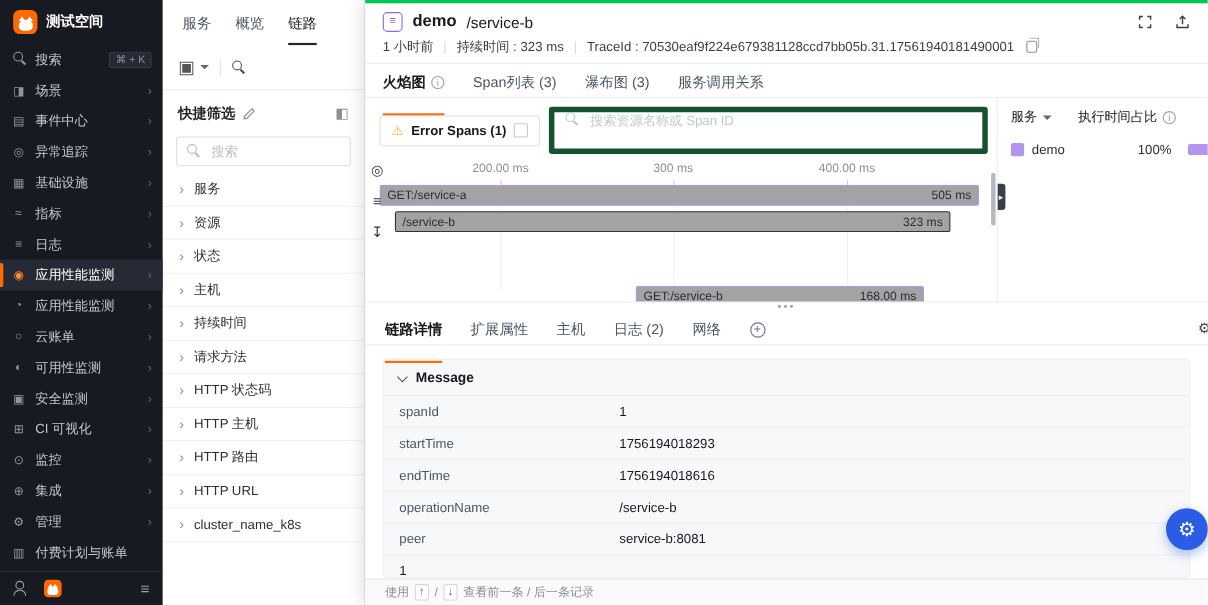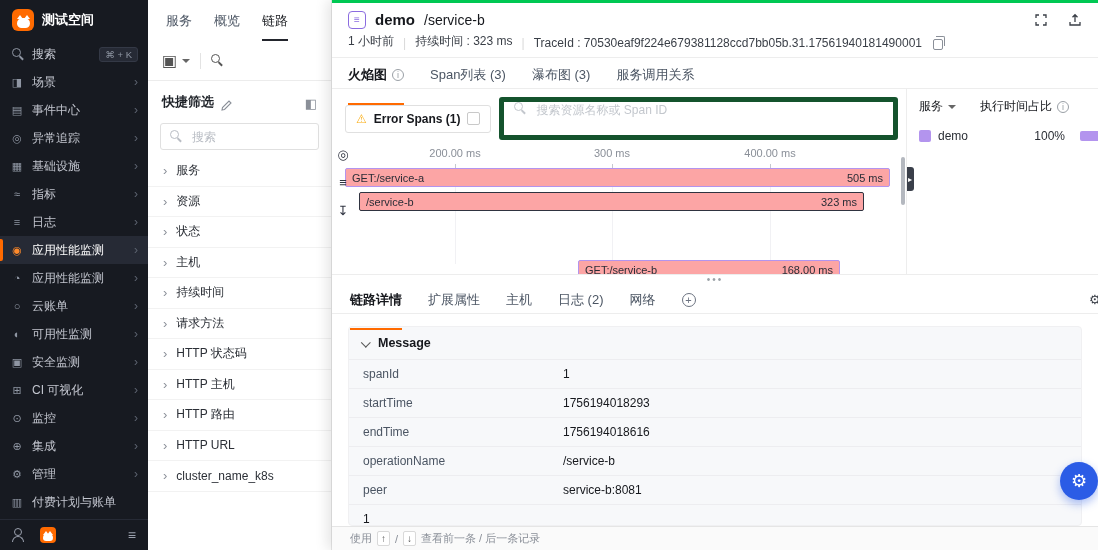--- a/index.html
+++ b/index.html
@@ -37,38 +37,38 @@
   .mag::after{content:"";position:absolute;width:5px;height:1.5px;background:currentColor;transform:rotate(45deg);left:7px;top:9px;}
 
   
   .filter-panel{width:184px;border-right:1px solid #e8e8e8;display:flex;flex-direction:column;flex-shrink:0;background:#fff;overflow:hidden;}
   .fp-tabs{display:flex;gap:22px;padding:12px 18px 0;font-size:13px;color:#4b5563;}
   .fp-tab{padding-bottom:9px;cursor:pointer;}
   .fp-tab.active{color:#16181d;font-weight:normal;border-bottom:2px solid #23262d;}
   .fp-iconrow{display:flex;align-items:center;gap:10px;padding:10px 14px 10px;border-bottom:1px solid #ececec;color:#555;}
   .caret-down{width:0;height:0;border-left:4px solid transparent;border-right:4px solid transparent;border-top:4px solid #666;display:inline-block;}
   .fp-divider{width:1px;height:16px;background:#e3e3e3;}
-  .fp-quick{display:flex;align-items:flex-end;gap:7px;padding:12px 14px 4px;font-size:13px;color:#1f2329;font-weight:bold;}
+  .fp-quick{display:flex;align-items:center;gap:7px;padding:12px 14px 4px;font-size:13px;color:#1f2329;font-weight:bold;}
   .fp-quick .right-ic{margin-left:auto;color:#8a8f98;font-size:13px;font-weight:normal;}
   .fp-search{margin:8px 12px 6px;display:flex;align-items:center;gap:7px;border:1px solid #e0e0e0;border-radius:3px;height:27px;padding:0 9px;color:#b9bdc4;}
   .fp-search input{border:none;outline:none;width:100%;font-size:12px;color:#333;background:transparent;}
   .fp-search input::placeholder{color:#b9bdc4;}
   .fp-groups{flex:1;overflow:hidden;}
   .fp-group{display:flex;align-items:center;gap:9px;height:30.5px;padding:0 15px;font-size:12px;color:#2b2f36;border-bottom:1px solid #f2f2f2;cursor:pointer;}
   .fp-group .gchev{color:#8a8f98;font-size:13px;line-height:1;}
 
   
   .drawer{flex:1;display:flex;flex-direction:column;position:relative;background:#fff;box-shadow:-5px 0 12px rgba(0,0,0,.10);min-width:0;}
   .green-bar{height:3px;background:#00c853;flex-shrink:0;}
   .d-header{display:flex;align-items:center;gap:9px;padding:6px 16px 3px;height:30px;}
   .trace-icon{width:18px;height:18px;border:1.5px solid #8b6ce0;border-radius:4px;color:#8b6ce0;font-size:10px;display:flex;align-items:center;justify-content:center;flex-shrink:0;}
   .d-service{font-weight:bold;font-size:15px;color:#16181d;}
   .d-op{font-size:14px;color:#16181d;}
   .d-actions{margin-left:auto;display:flex;gap:20px;align-items:center;}
-  .d-meta{display:flex;align-items:flex-end;gap:9px;padding:1px 16px 7px;font-size:12px;color:#3a3f47;border-bottom:1px solid #ededed;height:25px;}
+  .d-meta{display:flex;align-items:center;gap:9px;padding:1px 16px 7px;font-size:12px;color:#3a3f47;border-bottom:1px solid #ededed;height:25px;}
   .meta-sep{color:#d9d9d9;}
   .copy-icon{width:10px;height:11px;border:1.2px solid #8a8f98;border-radius:2px;position:relative;display:inline-block;margin-left:2px;}
   .copy-icon::before{content:"";position:absolute;left:2px;top:-4px;width:8px;height:9px;border:1.2px solid #8a8f98;border-left:none;border-bottom:none;border-radius:0 2px 0 0;}
   .d-tabs{display:flex;align-items:flex-start;gap:26px;padding:8px 16px 0;font-size:13px;color:#4b5563;border-bottom:1px solid #ededed;height:31px;}
   .d-tab{padding-bottom:21px;cursor:pointer;position:relative;display:flex;align-items:center;gap:5px;white-space:nowrap;}
   .d-tab.active{color:#16181d;font-weight:bold;}
   .d-tab.active::after{content:"";position:absolute;left:0;right:0;bottom:0;height:2px;background:#ff6a00;}
   .info-i{display:inline-block;width:12px;height:12px;border:1px solid #9aa0a6;border-radius:50%;color:#9aa0a6;font-size:9px;line-height:11px;text-align:center;font-weight:normal;font-style:normal;}
 
   
@@ -80,21 +80,21 @@
   .cb{width:13px;height:13px;border:1px solid #c9c9c9;border-radius:2px;background:#fff;display:inline-block;}
   .span-search{flex:1;display:flex;align-items:flex-start;gap:7px;border:5px solid #14532d;border-radius:3px;height:43px;padding:0 10px;color:#c3c7cd;}
   .span-search input{border:none;outline:none;width:100%;font-size:12px;color:#333;background:transparent;}
   .span-search input::placeholder{color:#c3c7cd;}
   .timeline{position:relative;height:24px;margin-top:4px;font-size:11px;color:#8a8f98;flex-shrink:0;}
   .tick{position:absolute;top:3px;transform:translateX(-50%);white-space:nowrap;}
   .tickmark{position:absolute;width:1px;height:4px;background:#c4c8ce;bottom:0;}
   .flame-rows{position:relative;flex:1;overflow:hidden;}
   .gridline{position:absolute;top:0;bottom:10px;width:1px;background:#f1f1f4;}
   .span-row{position:relative;height:19px;margin-bottom:5px;}
-  .span-bar{position:absolute;top:0;height:19px;background:#fca5a5;border:1px solid #b394ee;border-radius:2px;display:flex;align-items:center;justify-content:space-between;gap:10px;padding:0 6px;font-size:11px;color:#2a2d36;white-space:nowrap;overflow:hidden;cursor:pointer;}
+  .span-bar{position:absolute;top:0;height:19px;background:#a3a3a3;border:1px solid #b394ee;border-radius:2px;display:flex;align-items:center;justify-content:space-between;gap:10px;padding:0 6px;font-size:11px;color:#2a2d36;white-space:nowrap;overflow:hidden;cursor:pointer;}
   .span-bar.selected{border:1.5px solid #2f3340;}
   .flame-toolbar{position:absolute;left:3px;top:58px;display:flex;flex-direction:column;gap:12px;z-index:3;color:#2f3340;}
   .ft-btn{width:16px;height:16px;font-size:13px;line-height:16px;text-align:center;cursor:pointer;}
   .vthumb{position:absolute;right:1px;top:68px;width:4px;height:48px;background:#b4b8bf;border-radius:2px;}
   .svc-panel{width:192px;border-left:1px solid #ededed;padding:9px 0 0 12px;position:relative;flex-shrink:0;overflow:hidden;background:#fff;}
   .collapse-tab{position:absolute;left:-1px;top:78px;width:8px;height:24px;background:#3a3f4a;border-radius:0 3px 3px 0;color:#fff;font-size:8px;display:flex;align-items:center;justify-content:center;cursor:pointer;}
   .svc-head{display:flex;align-items:center;font-size:12px;color:#16181d;gap:5px;}
   .svc-head .gap{width:14px;}
   .svc-row{display:flex;align-items:center;gap:7px;margin-top:14px;font-size:12px;color:#2b2f36;}
   .swatch{width:12px;height:12px;background:#b394ee;border-radius:2px;flex-shrink:0;}

